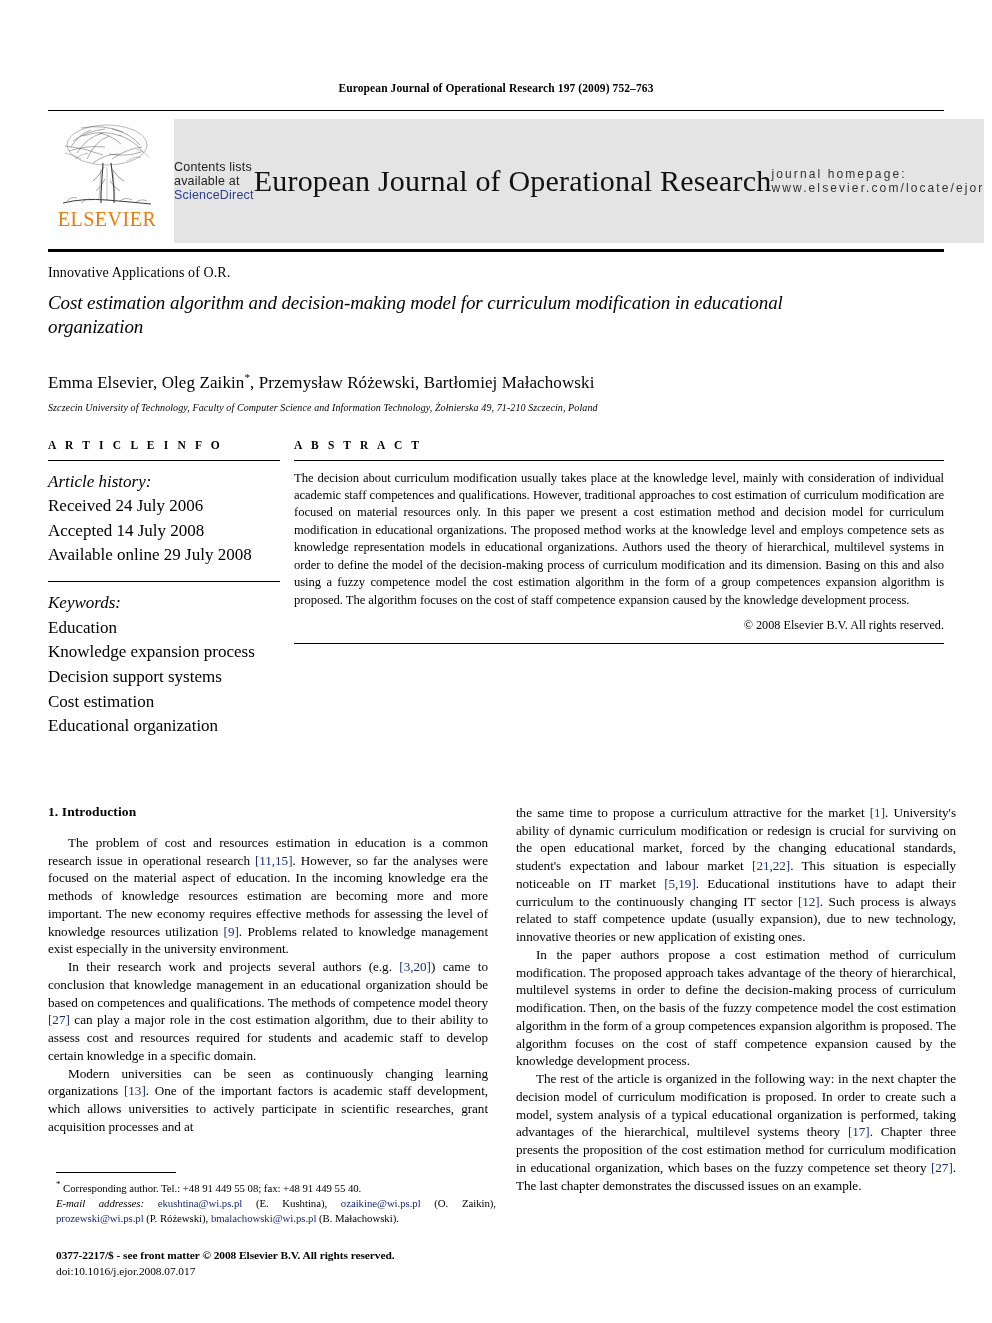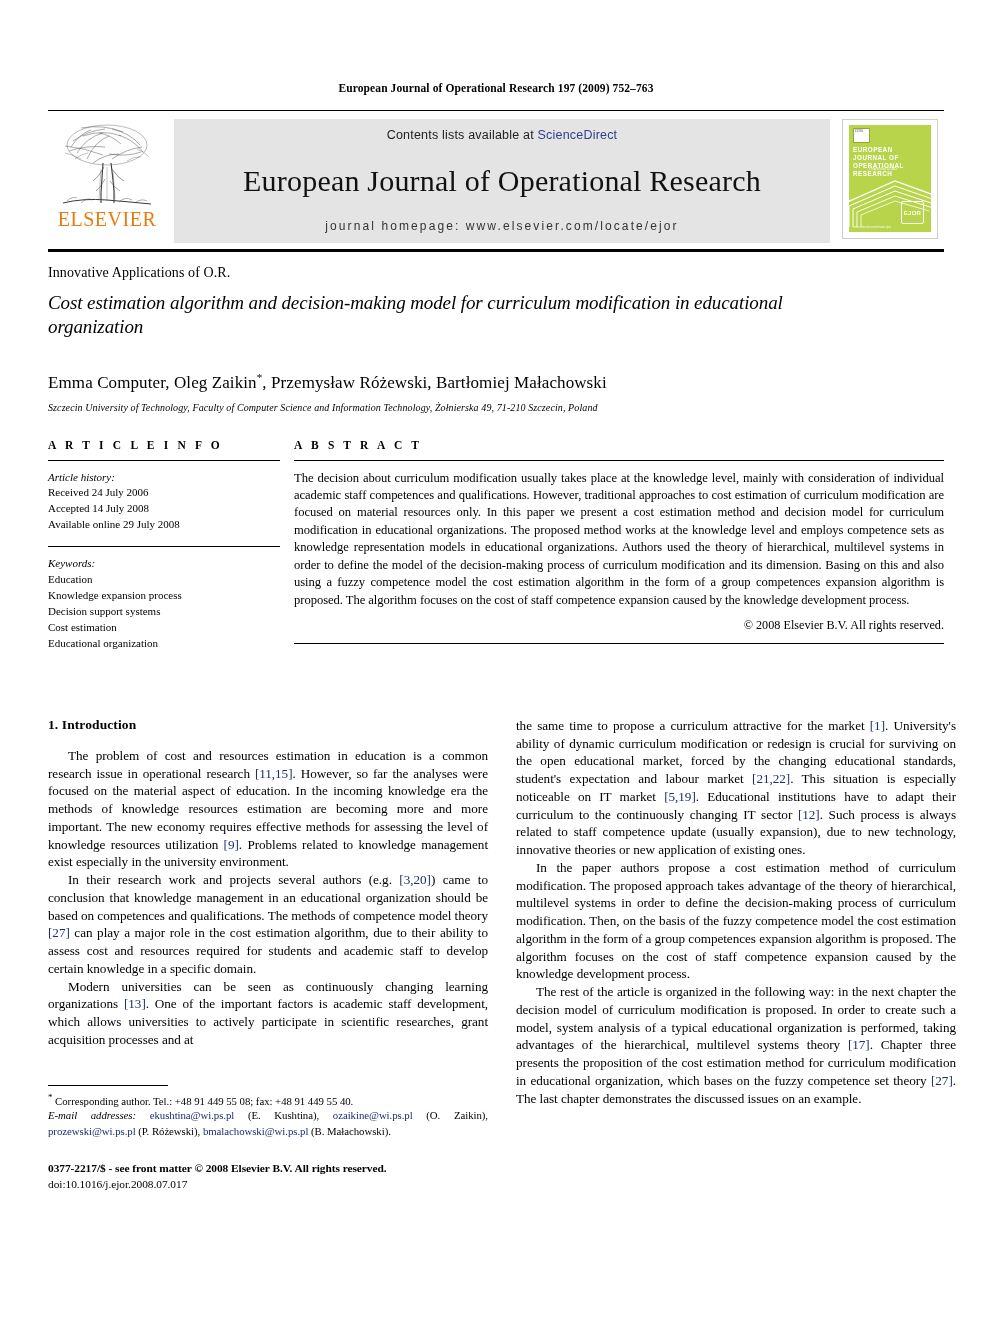--- a/index.html
+++ b/index.html
@@ -61,21 +61,21 @@
     color: #eb7b10;
     line-height: 1;
     margin-top: -2px;
   }
 
   .center-band {
     flex: 1 1 auto;
     background: #e4e4e4;
     margin: 0 6px 0 8px;
     display: flex;
-    flex-direction: column;
+    flex-direction: row;
     align-items: center;
     justify-content: space-between;
     padding: 9px 0 10px 0;
     box-sizing: border-box;
   }
   .contents-line {
     font-family: "Liberation Sans", sans-serif;
     font-size: 12.5px;
     color: #222;
     letter-spacing: 0.2px;
@@ -231,21 +231,21 @@
     font-size: 11.5px;
     font-weight: bold;
     letter-spacing: 3.2px;
     margin-bottom: 9px;
   }
   .rule {
     border-top: 1.1px solid #000;
     margin-bottom: 9px;
   }
   .info-group {
-    font-size: 11px;
+    font-size: 17px;
     line-height: 1.45;
     margin-bottom: 13px;
   }
   .info-group .it {
     font-style: italic;
   }
   .abstract-text {
     font-size: 12.6px;
     line-height: 1.385;
     text-align: justify;
@@ -292,21 +292,21 @@
   .ref {
     color: #1c2d72;
   }
   .mailto {
     color: #1c2d72;
   }
 
   
   .footnote {
     position: absolute;
-    left: 0;
+    left: 8px;
     bottom: 0;
     width: 440px;
   }
   .footnote-rule {
     width: 120px;
     border-top: 0.9px solid #000;
     margin-bottom: 5px;
   }
   .fn-line {
     font-size: 10.8px;
@@ -417,21 +417,21 @@
         </div>
       </div>
     </div>
   </div>
 
   <div class="thick-rule"></div>
 
   <div class="section-label">Innovative Applications of O.R.</div>
   <h1 class="article-title">Cost estimation algorithm and decision-making model for curriculum modification in educational organization</h1>
   <div class="authors">
-    <span>Emma Computer, Oleg Zaikin</span><span class="star">*</span><span>, Przemysław Różewski, Bartłomiej Małachowski</span>
+    <span>Emma Elsevier, Oleg Zaikin</span><span class="star">*</span><span>, Przemysław Różewski, Bartłomiej Małachowski</span>
   </div>
   <div class="affiliation">Szczecin University of Technology, Faculty of Computer Science and Information Technology, Żołnierska 49, 71-210 Szczecin, Poland</div>
 
   <div class="info-abstract">
 
     <div class="col-info">
       <div class="head-spaced">A R T I C L E   I N F O</div>
       <div class="rule"></div>
       <div class="info-group">
         <div class="it">Article history:</div>

